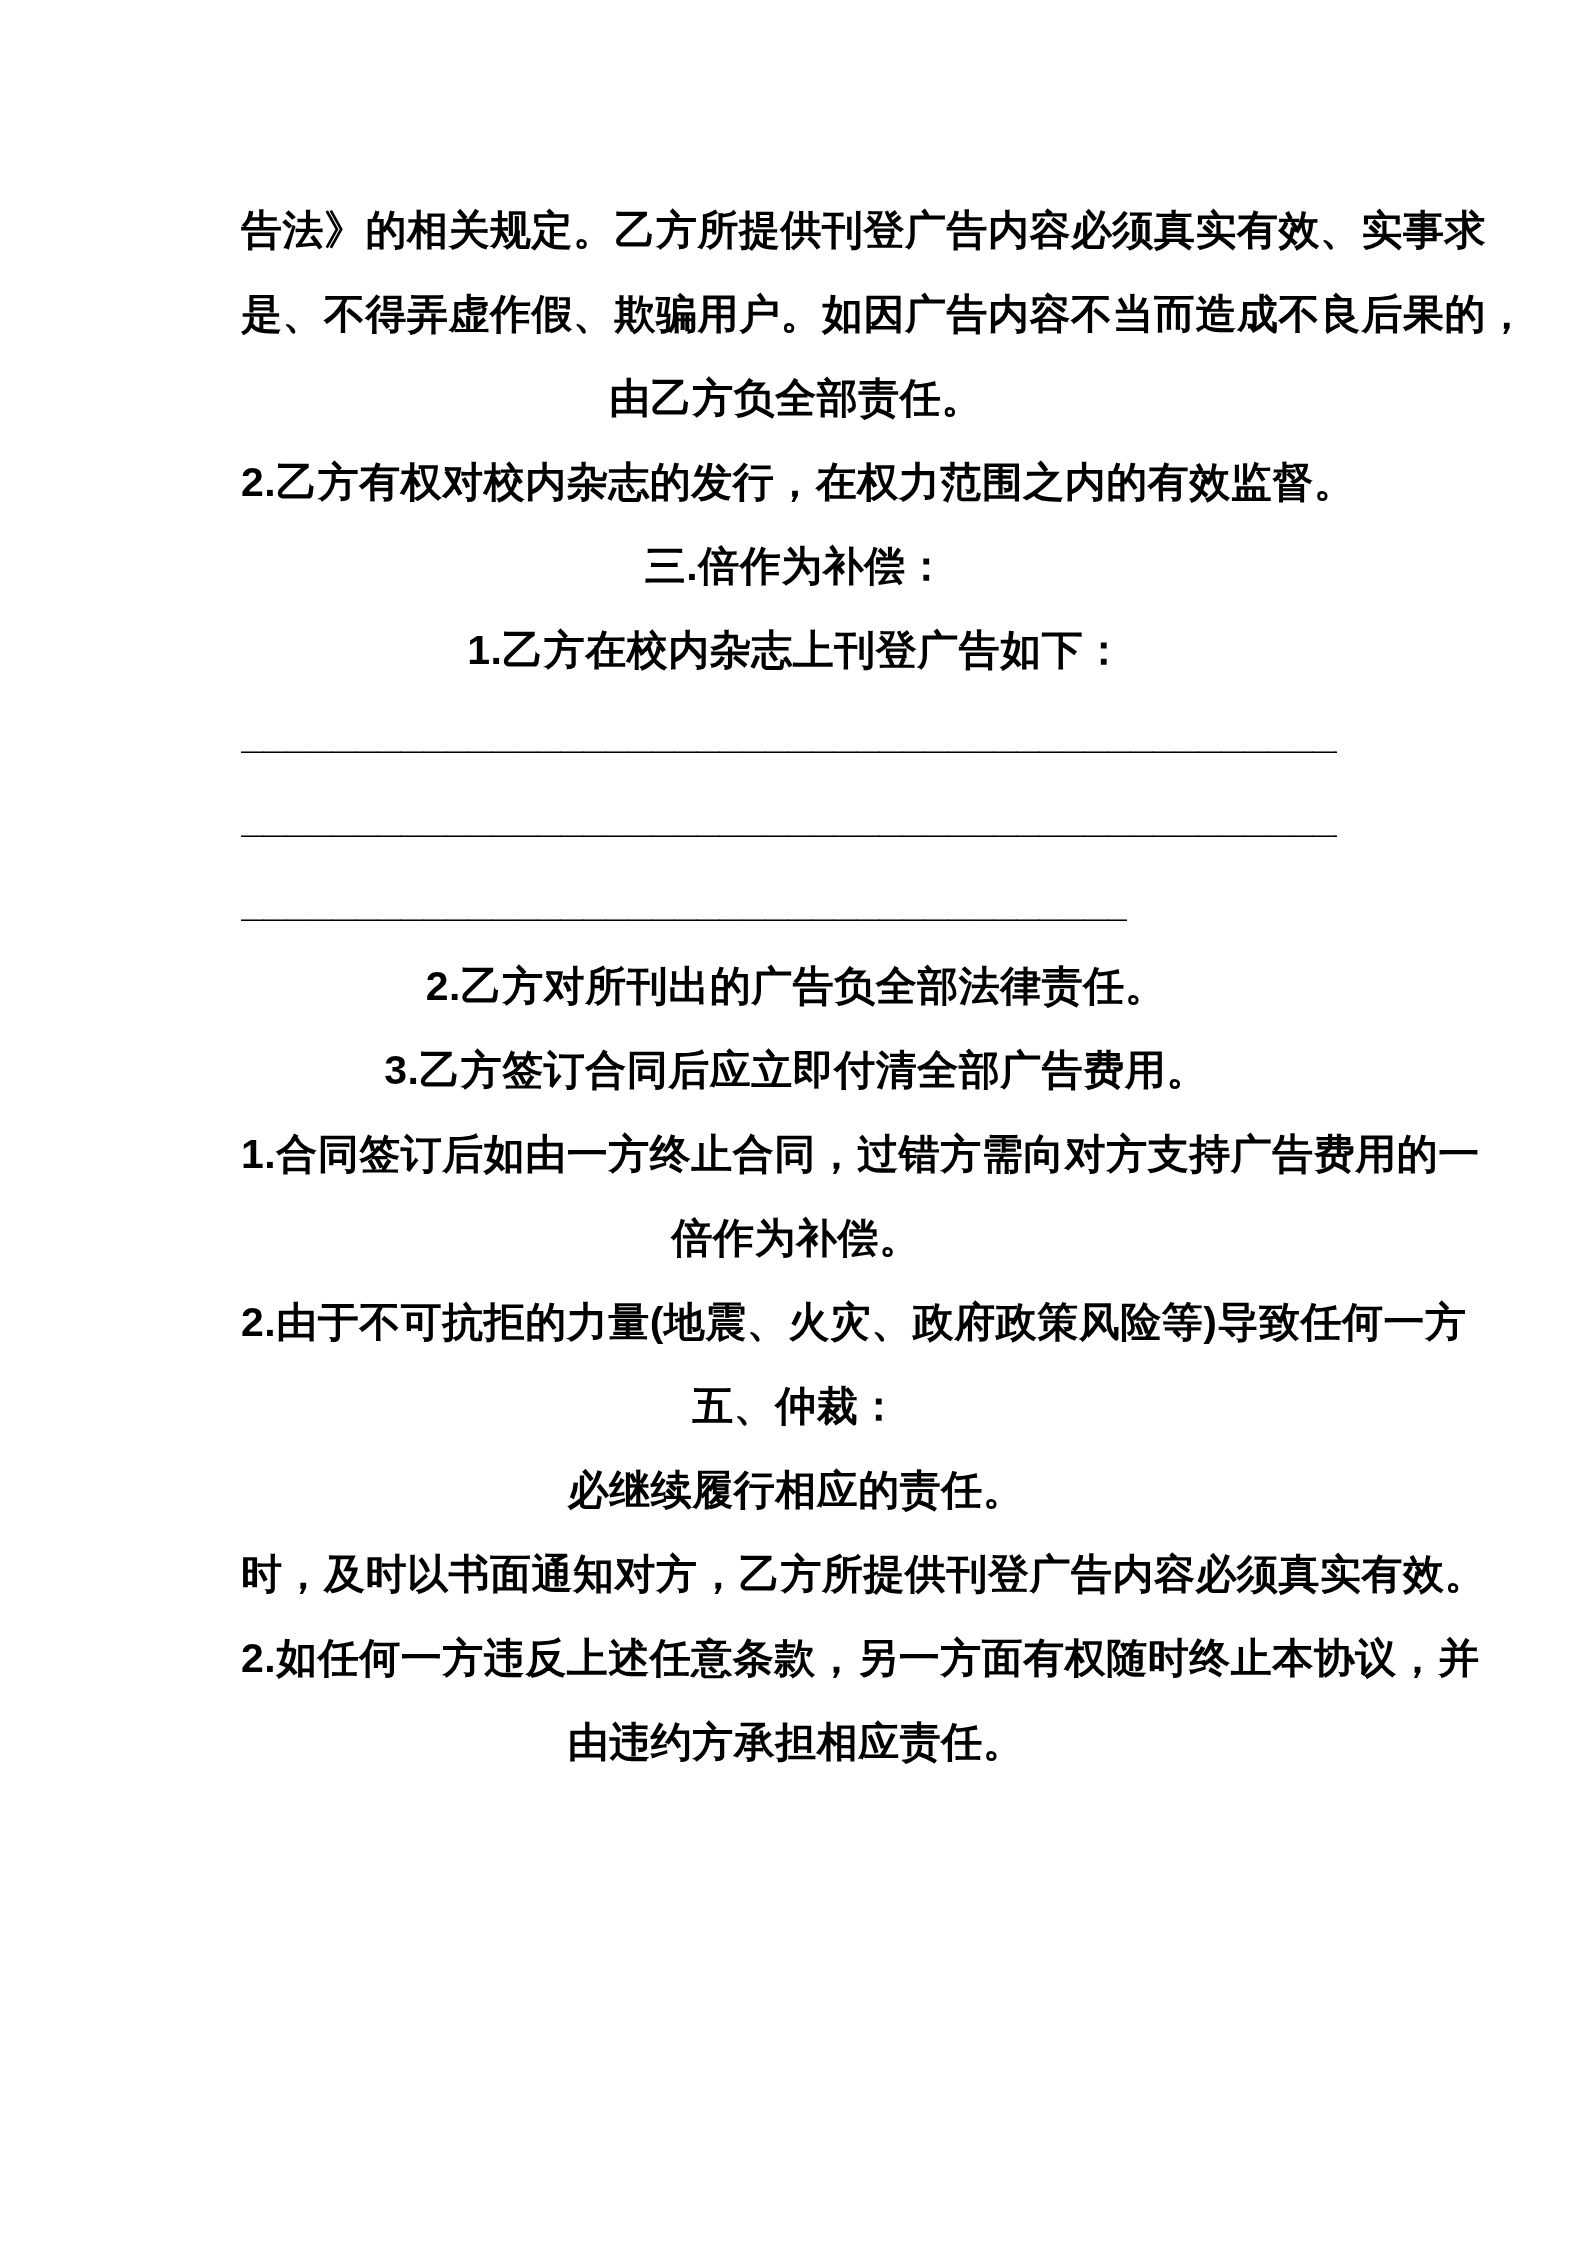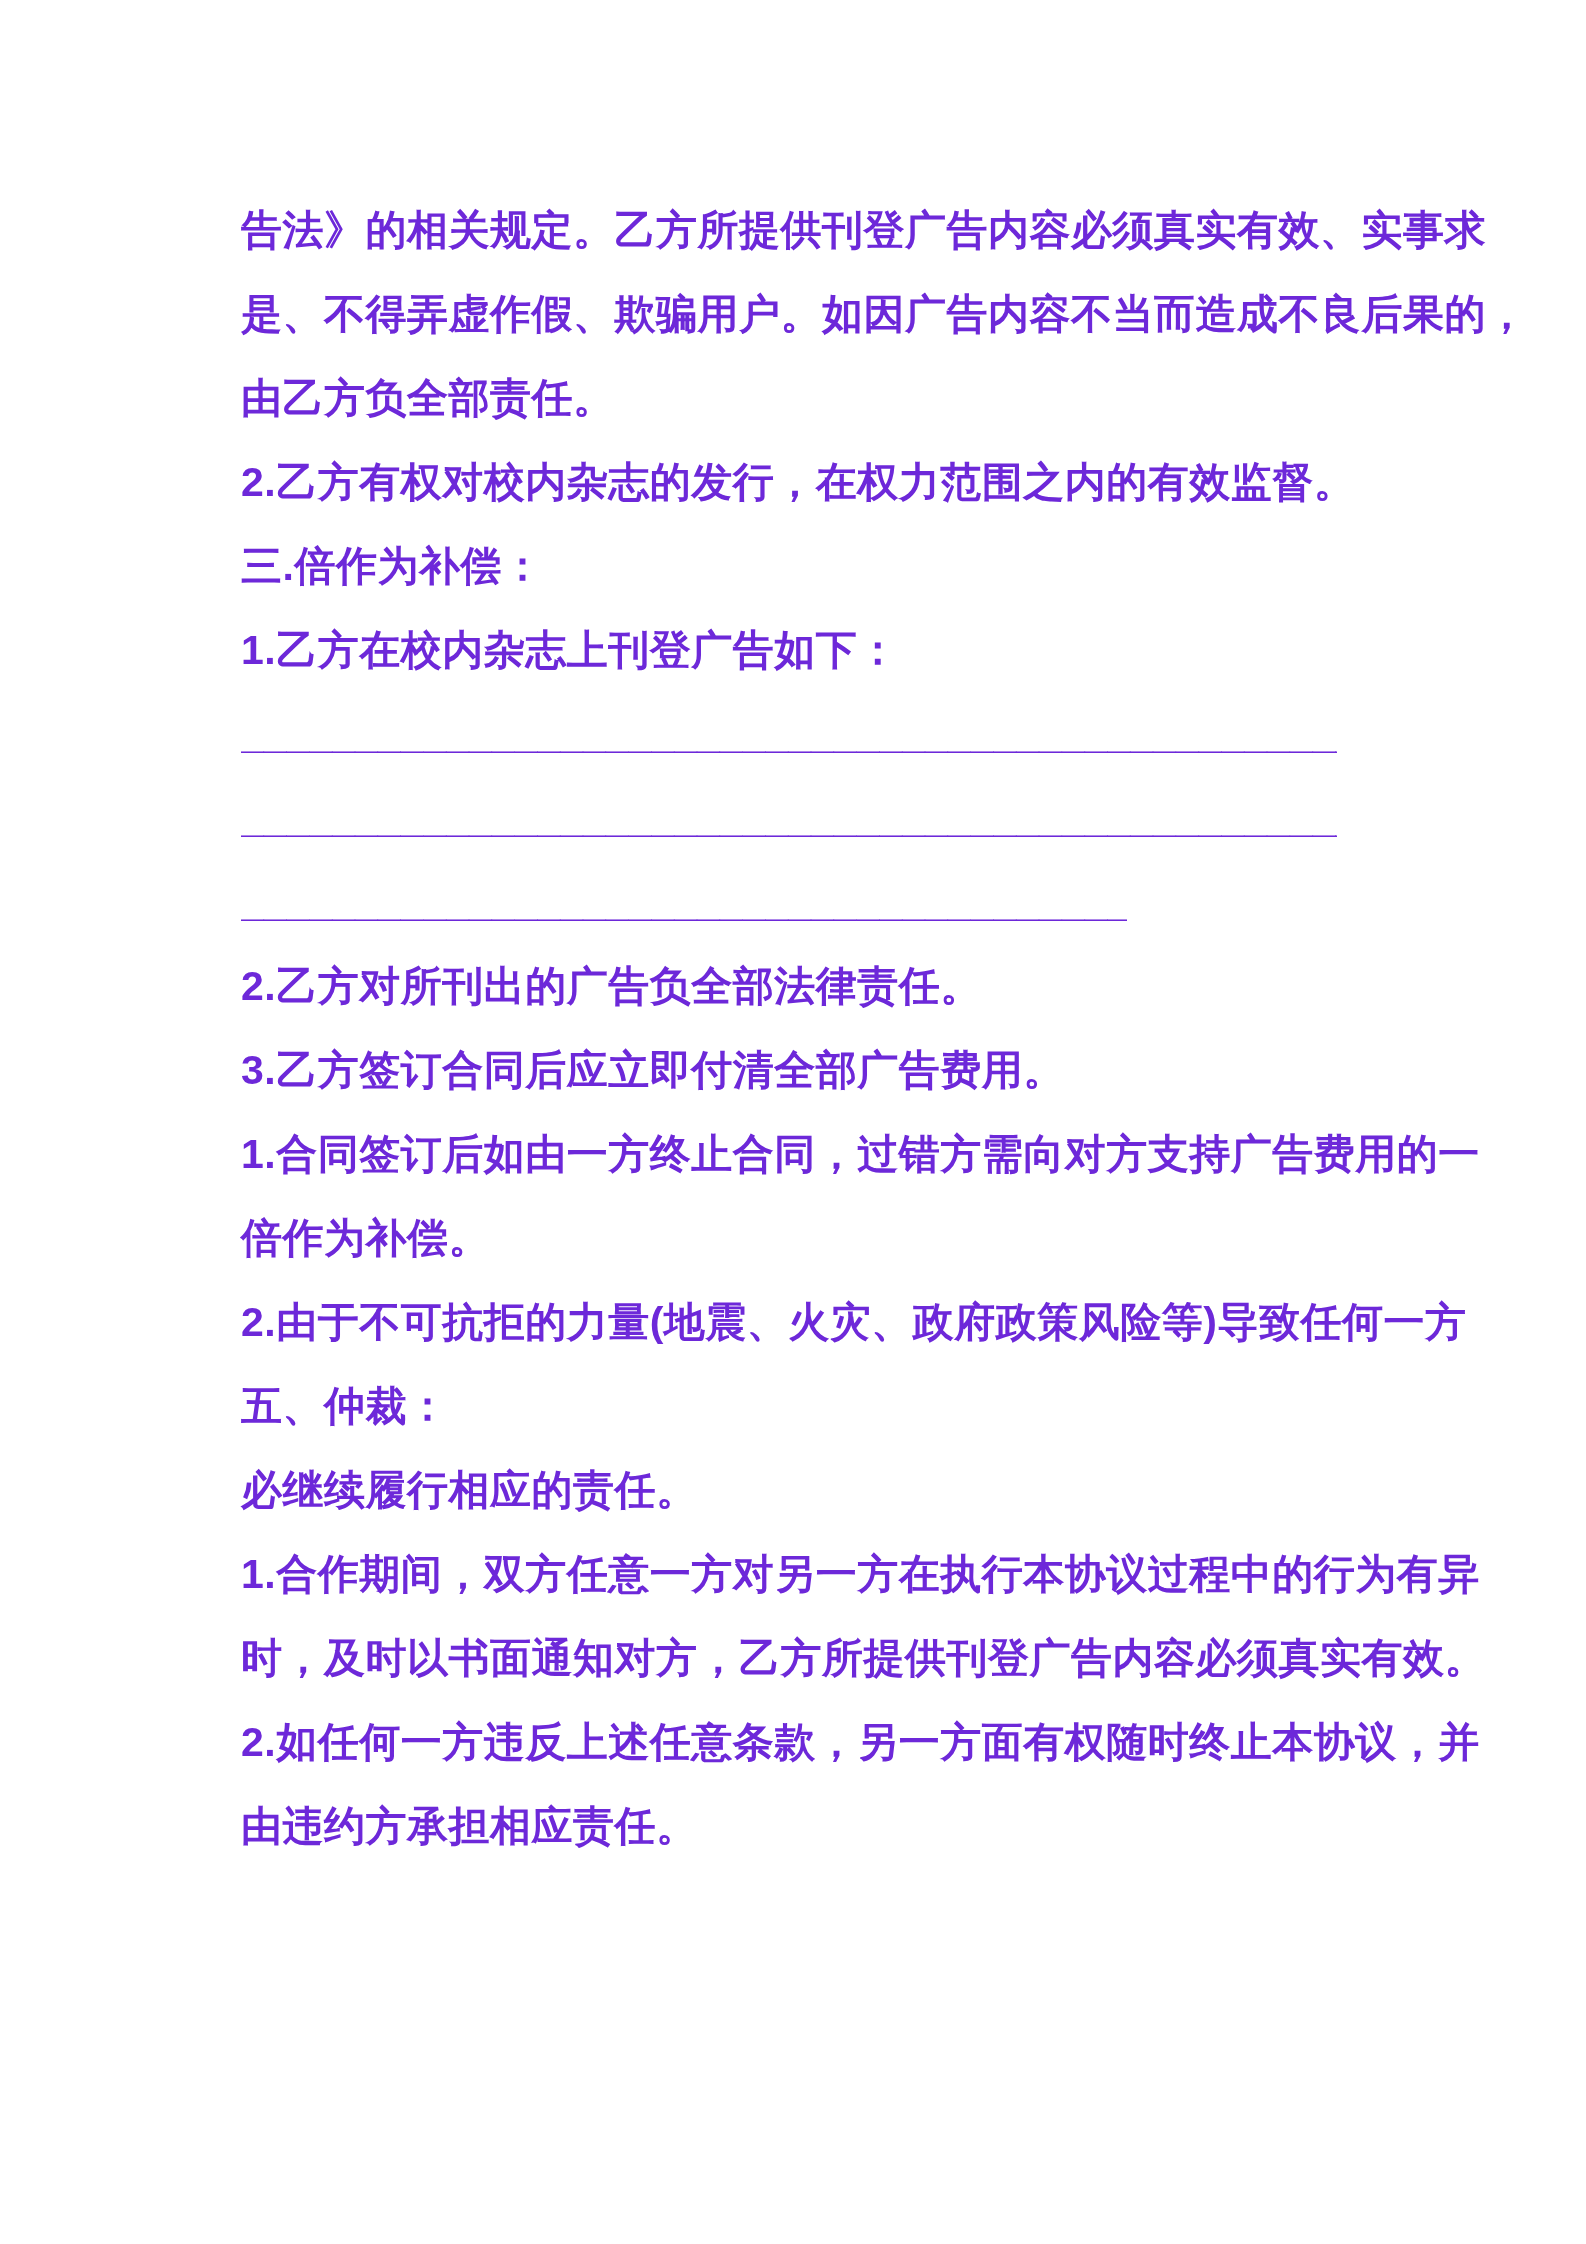--- a/index.html
+++ b/index.html
@@ -19,23 +19,24 @@
     position: absolute;
     left: 241px;
     top: 188px;
     width: 1110px;
   }
   .line {
     height: 84px;
     line-height: 84px;
     font-size: 41px;
     font-weight: 600;
-    color: #6d28d9;
+    color: #000000;
     white-space: nowrap;
     letter-spacing: 0.5px;
+    text-align: center;
   }
   .fill-line {
     overflow: hidden;
     letter-spacing: 0;
     font-weight: 700;
   }
   .w-full { width: 1096px; }
   .w-partial { width: 886px; }
 </style>
 </head>
@@ -52,18 +53,17 @@
     <div class="line fill-line w-full">_____________________________________________________________________________________</div>
     <div class="line fill-line w-full">_____________________________________________________________________________________</div>
     <div class="line fill-line w-partial">____________________________________________________________________</div>
     <div class="line">2.乙方对所刊出的广告负全部法律责任。</div>
     <div class="line">3.乙方签订合同后应立即付清全部广告费用。</div>
     <div class="line">1.合同签订后如由一方终止合同，过错方需向对方支持广告费用的一</div>
     <div class="line">倍作为补偿。</div>
     <div class="line">2.由于不可抗拒的力量(地震、火灾、政府政策风险等)导致任何一方</div>
     <div class="line">五、仲裁：</div>
     <div class="line">必继续履行相应的责任。</div>
-    <div class="line">1.合作期间，双方任意一方对另一方在执行本协议过程中的行为有异</div>
     <div class="line">时，及时以书面通知对方，乙方所提供刊登广告内容必须真实有效。</div>
     <div class="line">2.如任何一方违反上述任意条款，另一方面有权随时终止本协议，并</div>
     <div class="line">由违约方承担相应责任。</div>
   </div>
 </div>
 
 </body></html>

